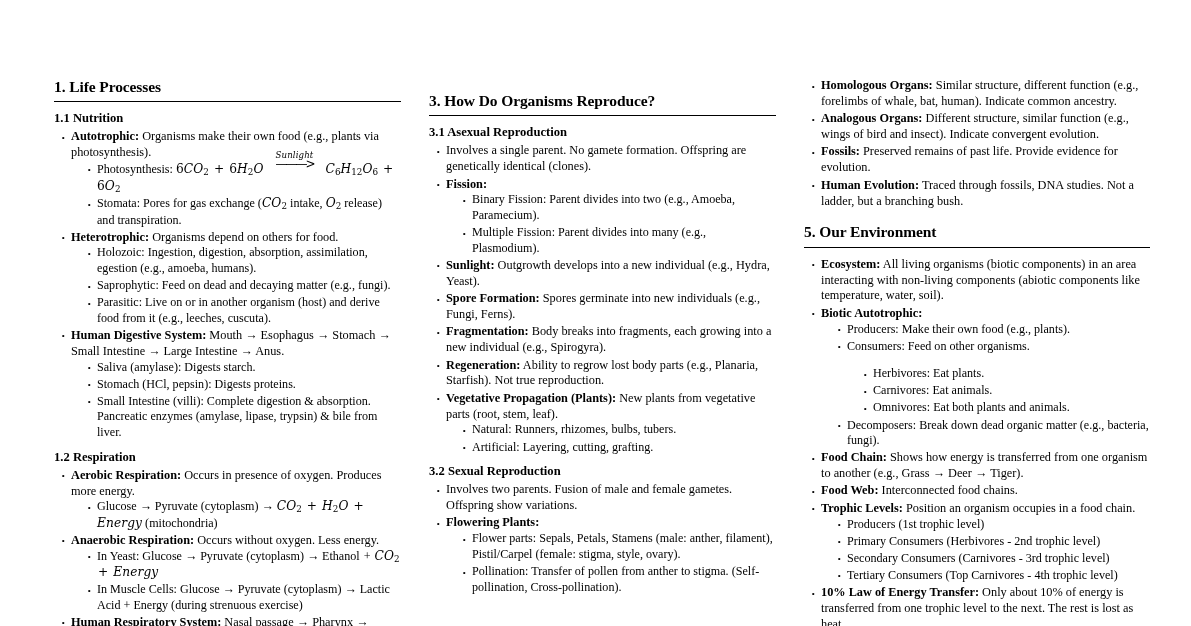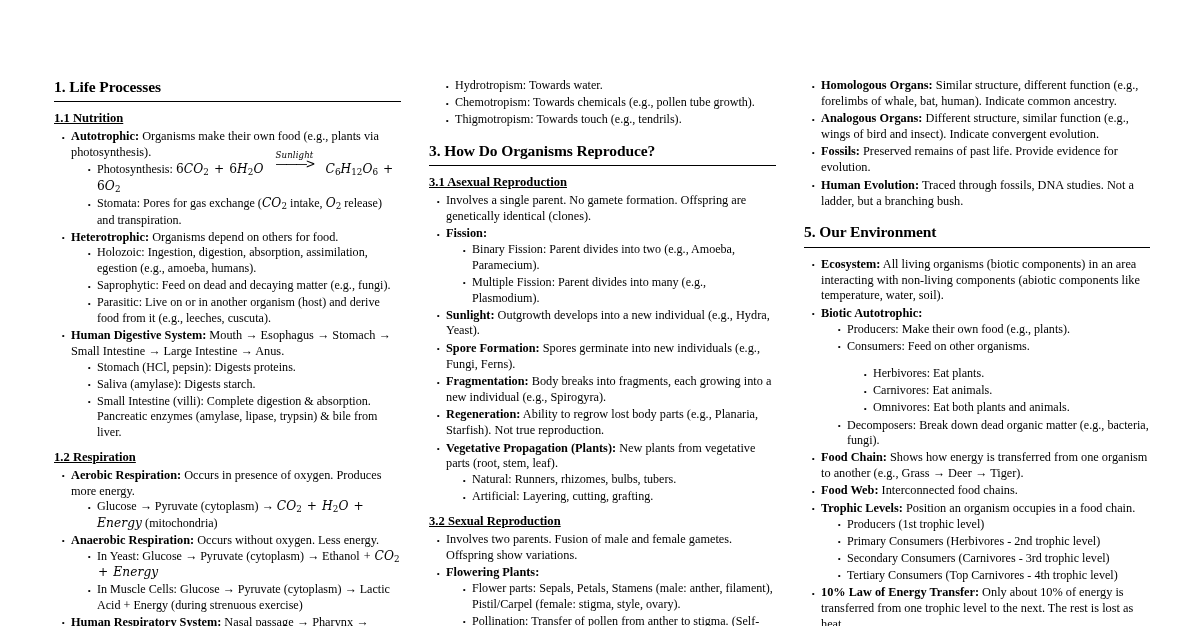--- a/index.html
+++ b/index.html
@@ -52,21 +52,20 @@
     border: 0;
     border-top: 1.6px solid #000;
     margin: 0 0 9px 0;
     width: 100%;
   }
   .sub-h {
     font-size: 12.6px;
     font-weight: bold;
     line-height: 1.2;
     margin: 0 0 3px 0;
-    text-decoration: underline;
   }
   .sec-block { margin-top: 14px; }
   .sec-block.first { margin-top: 0; }
   .sub-block { margin-top: 9px; }
   .sub-block.first { margin-top: 0; }
 
   
   ul {
     list-style: none;
     margin: 0;
@@ -175,22 +174,22 @@
               <ul class="lvl2">
                 <li>Holozoic: Ingestion, digestion, absorption, assimilation, egestion (e.g., amoeba, humans).</li>
                 <li>Saprophytic: Feed on dead and decaying matter (e.g., fungi).</li>
                 <li>Parasitic: Live on or in another organism (host) and derive food from it (e.g., leeches, cuscuta).</li>
               </ul>
             </li>
 
             <li>
               <b>Human Digestive System:</b><span> Mouth → Esophagus → Stomach → Small Intestine → Large Intestine → Anus.</span>
               <ul class="lvl2">
+                <li>Saliva (amylase): Digests starch.</li>
                 <li>Stomach (HCl, pepsin): Digests proteins.</li>
-                <li>Saliva (amylase): Digests starch.</li>
                 <li>Small Intestine (villi): Complete digestion &amp; absorption. Pancreatic enzymes (amylase, lipase, trypsin) &amp; bile from liver.</li>
               </ul>
             </li>
           </ul>
         </div>
 
         <div class="sub-block">
           <div class="sub-h">1.2 Respiration</div>
           <ul class="lvl1">
 
@@ -212,27 +211,20 @@
             <li>
               <b>Human Respiratory System:</b><span> Nasal passage → Pharynx →</span>
             </li>
           </ul>
         </div>
       </div>
     </div>
 
     <div class="col">
 
-      <div class="sec-block first">
-        <ul class="lvl2" style="margin-left:15px">
-          <li>Hydrotropism: Towards water.</li>
-          <li>Chemotropism: Towards chemicals (e.g., pollen tube growth).</li>
-          <li>Thigmotropism: Towards touch (e.g., tendrils).</li>
-        </ul>
-      </div>
 
       <div class="sec-block">
         <div class="sec-h">3. How Do Organisms Reproduce?</div>
         <hr class="sec-rule">
 
         <div class="sub-block first">
           <div class="sub-h">3.1 Asexual Reproduction</div>
           <ul class="lvl1">
 
             <li>Involves a single parent. No gamete formation. Offspring are genetically identical (clones).</li>

